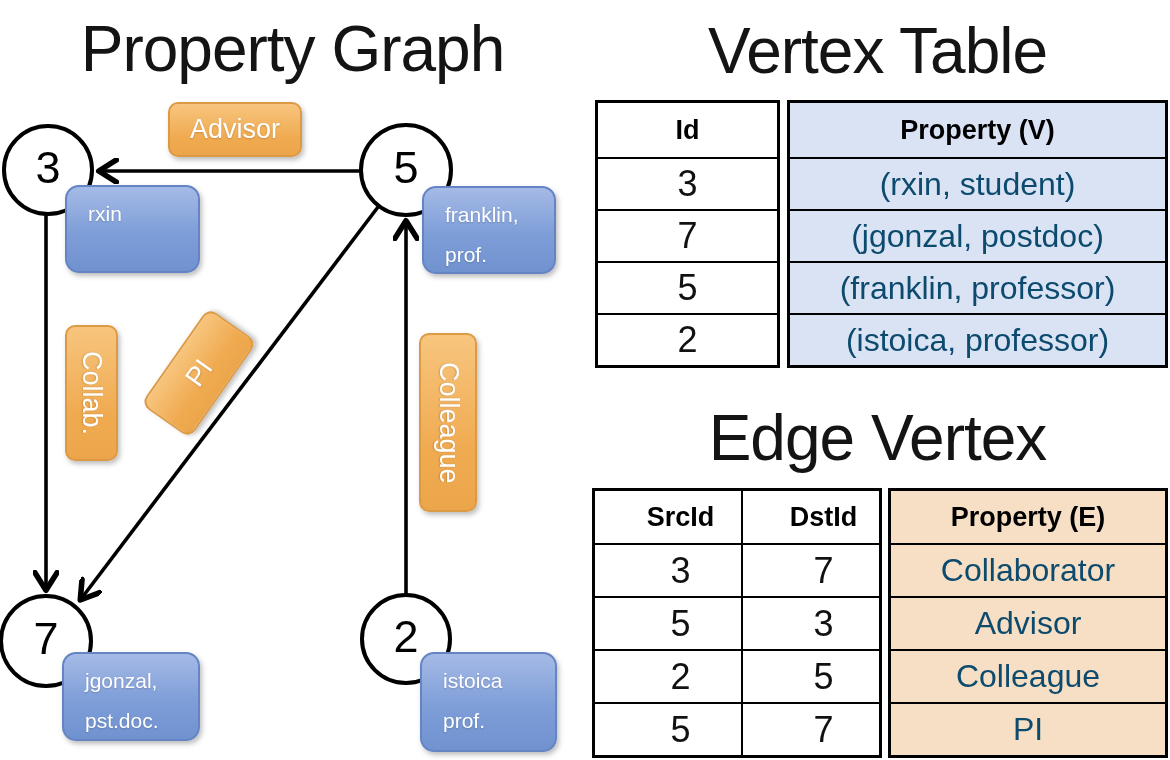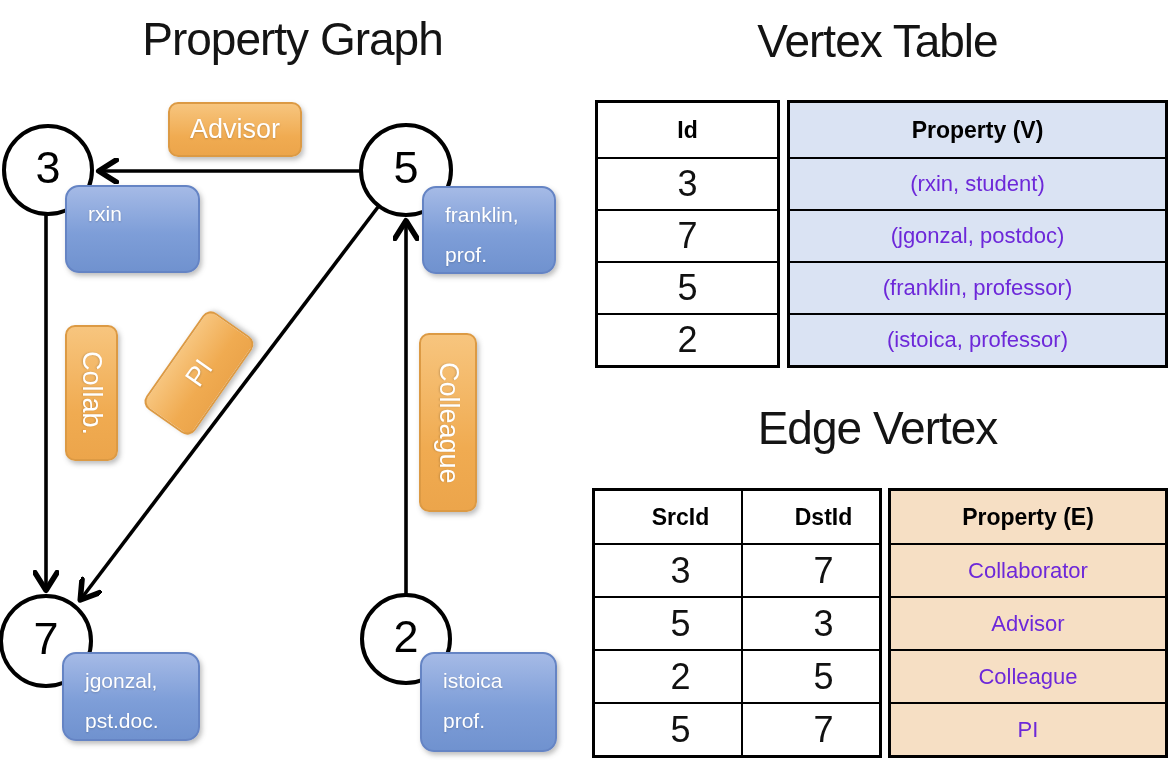--- a/index.html
+++ b/index.html
@@ -5,21 +5,21 @@
   html,body { margin:0; padding:0; background:#fff; }
   .canvas {
     position:relative; width:1170px; height:760px;
     background:#fff; overflow:hidden;
     font-family:"Liberation Sans", sans-serif;
     color:#111;
   }
   
   .slide-title {
     position:absolute; text-align:center; white-space:nowrap;
-    font-size:46px; font-weight:300; letter-spacing:-1px; color:#141414;
+    font-size:64px; font-weight:300; letter-spacing:-1px; color:#141414;
   }
   #title-graph  { left:0;     width:585px; top:12px; }
   #title-vertex { left:585px; width:585px; top:14px; }
   #title-edge   { left:585px; width:585px; top:401px; }
 
   
   #graph-svg { position:absolute; left:0; top:0; }
   .vnum {
     position:absolute; transform:translate(-50%,-54%);
     font-size:45px; font-weight:400; color:#000;
@@ -44,23 +44,23 @@
     padding:7px 0 16px 21px; text-shadow:0 1px 2px rgba(0,0,0,.18);
   }
 
   
   .tbox { position:absolute; box-sizing:border-box; border:3px solid #000; }
   .trow {
     box-sizing:border-box; display:flex;
     align-items:center; justify-content:center;
   }
   .trow + .trow { border-top:2px solid #000; }
-  .hdr  { font-weight:bold; font-size:23px; color:#000; }
+  .hdr  { font-weight:bold; font-size:27px; color:#000; }
   .num  { font-size:36px; color:#111; }
-  .ptxt { font-size:22px; color:#6d28d9; }
+  .ptxt { font-size:32px; color:#0c4a6e; }
 
   #vt-id   { left:595px; top:100px; width:185px; height:268px; background:#fff; }
   #vt-prop { left:787px; top:100px; width:381px; height:268px; background:#dae3f3; }
   #vt-id .trow, #vt-prop .trow { height:52px; }
   #vt-id .trow:first-child, #vt-prop .trow:first-child { height:54px; }
 
   #et-left { left:592px; top:488px; width:290px; height:270px; background:#fff; }
   #et-prop { left:888px; top:488px; width:280px; height:270px; background:#f6dfc4; }
   #et-left .trow, #et-prop .trow { height:53px; padding:0; }
   #et-left .trow:first-child, #et-prop .trow:first-child { height:52px; }

